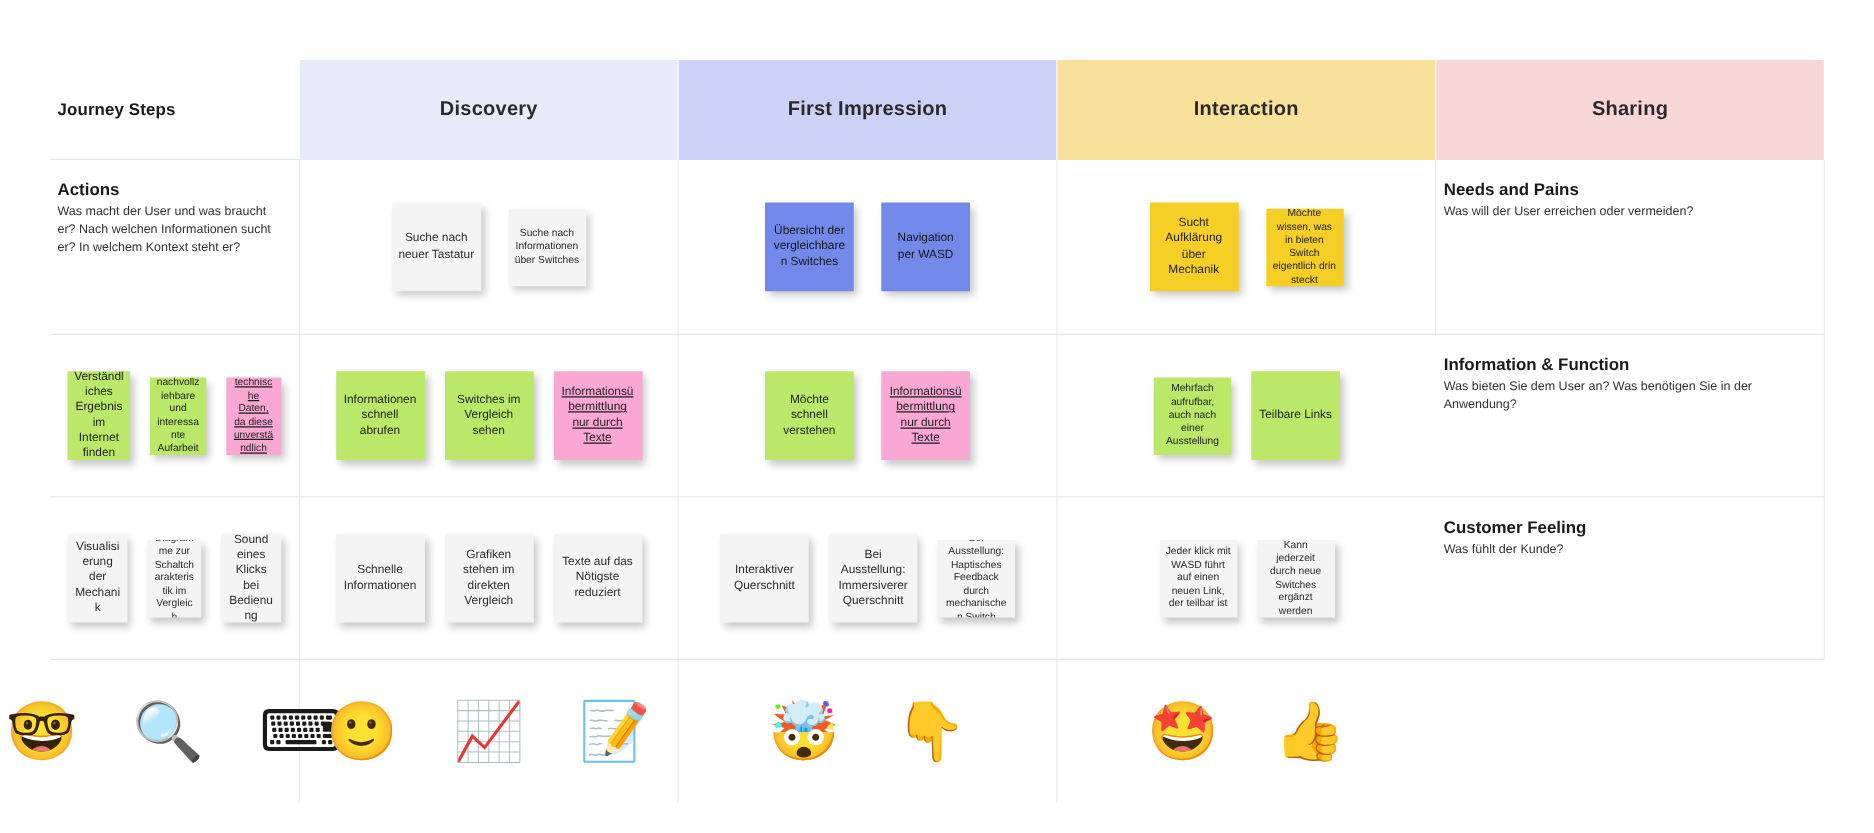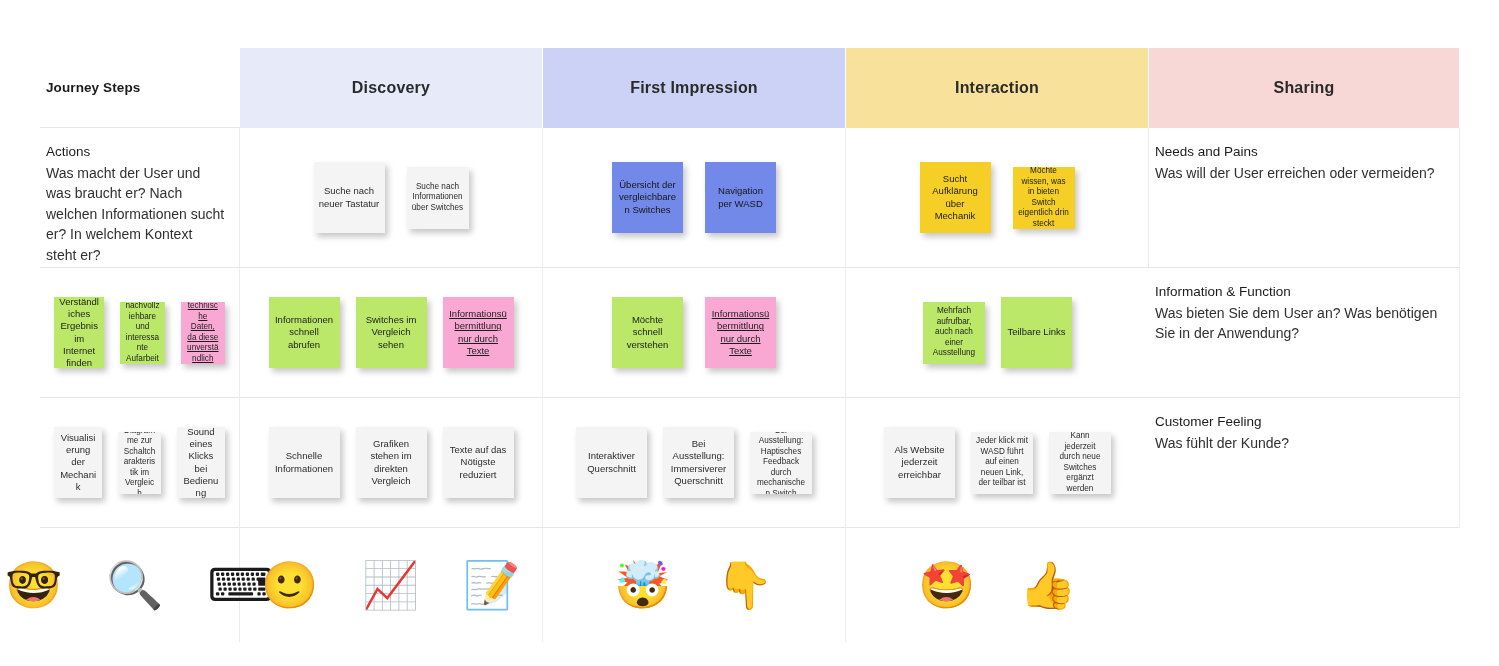--- a/index.html
+++ b/index.html
@@ -68,27 +68,27 @@
 
   
   .rowlabel {
     box-sizing: border-box;
     padding: 14px 14px 10px 6px;
     border-bottom: 1px solid #e6e6ea;
     border-right: 1px solid #ececed;
   }
   .rowlabel .title {
     font-size: 13.5px;
-    font-weight: normal;
+    font-weight: bold;
     color: #1b1b1b;
     margin-bottom: 1px;
     line-height: 1.45;
   }
   .rowlabel .sub {
-    font-size: 14px;
+    font-size: 10px;
     color: #303030;
     line-height: 1.47;
   }
 
   
   .notes {
     position: absolute;
     inset: 0;
     display: flex;
     align-items: center;
@@ -233,21 +233,20 @@
   </div>
   <div class="cell">
     <div class="notes tight">
         <div class="note c-grey sz-lg">Interaktiver Querschnitt</div>
         <div class="note c-grey sz-lg">Bei Ausstellung: Immersiverer Querschnitt</div>
         <div class="note c-grey sz-md">Bei Ausstellung: Haptisches Feedback durch mechanischen Switch</div>
       </div>
   </div>
   <div class="cell lastcol">
     <div class="notes tight">
-        <div class="note c-grey sz-lg">Als Website jederzeit erreichbar</div>
         <div class="note c-grey sz-md">Jeder klick mit WASD führt auf einen neuen Link, der teilbar ist</div>
         <div class="note c-grey sz-md">Kann jederzeit durch neue Switches ergänzt werden</div>
       </div>
   </div>
 
   <div class="rowlabel lastrow">
     <div class="title">Customer Feeling</div>
     <div class="sub">Was fühlt der Kunde?</div>
   </div>
   <div class="cell lastrow">

